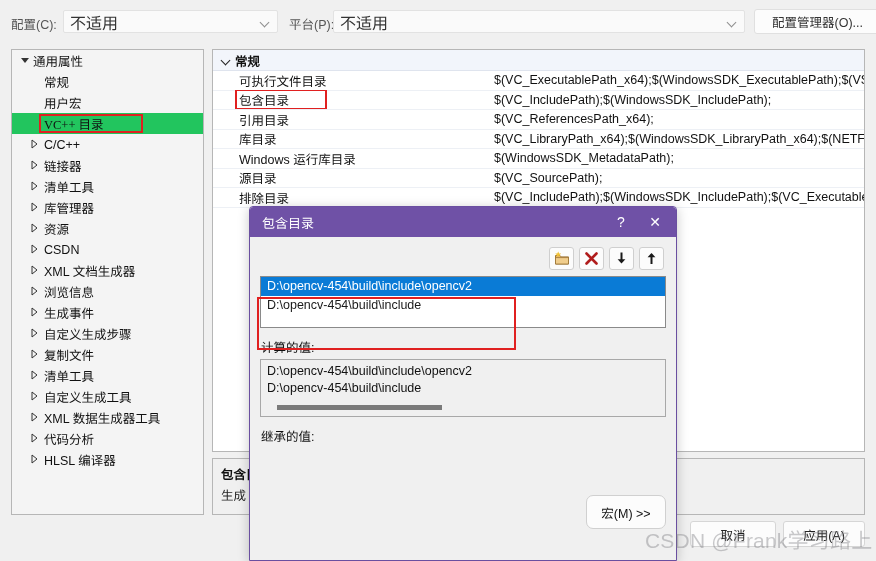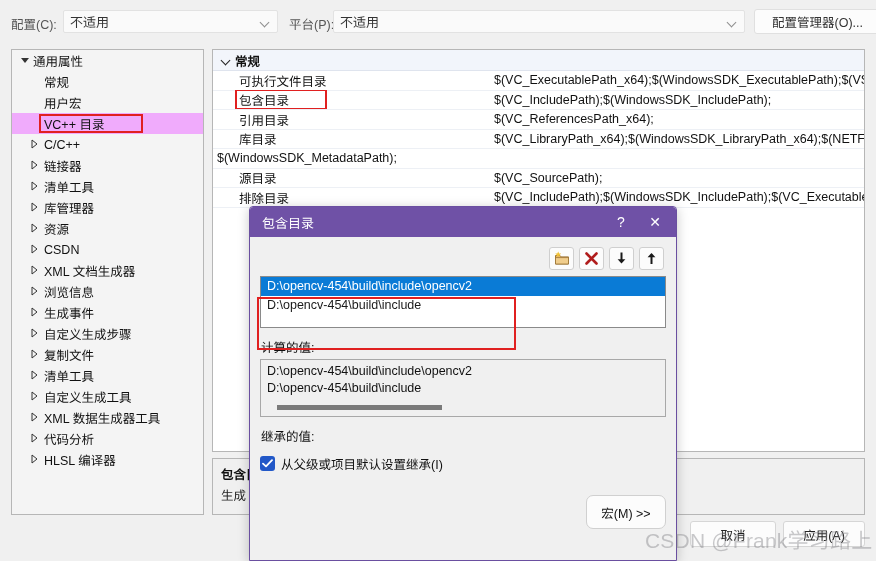--- a/index.html
+++ b/index.html
@@ -20,21 +20,21 @@
     position: absolute; left: 0; top: 0; width: 876px; height: 41px;
     background: #f0f0f0;
   }
   .tb-label {
     position: absolute; font-size: 12.5px; color: #555; white-space: nowrap;
   }
   .tb-combo {
     position: absolute; height: 23px; background: #fafafa;
     border: 1px solid #e2e2e2; border-radius: 2px;
     display: flex; align-items: center; padding: 0 6px;
-    font-size: 13px; color: #333;
+    font-size: 16px; color: #333;
   }
   .tb-combo .cval { flex: 1; white-space: nowrap; overflow: hidden; }
   .chev {
     width: 12px; height: 12px; position: relative; flex: none; opacity: .75;
   }
   .chev::before {
     content: ""; position: absolute; left: 2px; top: 3px;
     width: 6px; height: 6px; border-right: 1px solid #6b6b6b; border-bottom: 1px solid #6b6b6b;
     transform: rotate(45deg);
   }
@@ -47,21 +47,21 @@
 
   
   .tree-panel {
     position: absolute; left: 11px; top: 49px; width: 193px; height: 466px;
     background: #f4f4f4; border: 1px solid #b6b6b6; overflow: hidden;
   }
   .tree-item {
     height: 21px; display: flex; align-items: center;
     font-size: 12.5px; color: #111; white-space: nowrap; padding-right: 4px;
   }
-  .tree-item.sel { background: #f0abfc; }
+  .tree-item.sel { background: #22c55e; font-family: Liberation Serif, serif; }
   .tw-root { padding-left: 8px; }
   .tw-child { padding-left: 30px; }
   .tw-node { padding-left: 17px; }
   .arrow-down {
     width: 11px; flex: none; position: relative; height: 100%;
   }
   .arrow-down::before {
     content: ""; position: absolute; left: 1px; top: 8px;
     border-left: 4px solid transparent; border-right: 4px solid transparent;
     border-top: 5px solid #333;
@@ -411,20 +411,21 @@
       <span class="gname">引用目录</span>
       <span class="gval">$(VC_ReferencesPath_x64);</span>
     </div>
 
     <div class="grid-row">
       <span class="gname">库目录</span>
       <span class="gval">$(VC_LibraryPath_x64);$(WindowsSDK_LibraryPath_x64);$(NETFXK</span>
     </div>
 
     <div class="grid-row">
+      <span class="gname">Windows 运行库目录</span>
       <span class="gval">$(WindowsSDK_MetadataPath);</span>
     </div>
 
     <div class="grid-row">
       <span class="gname">源目录</span>
       <span class="gval">$(VC_SourcePath);</span>
     </div>
 
     <div class="grid-row">
       <span class="gname">排除目录</span>
@@ -488,28 +489,20 @@
           <div class="ro-line">D:\opencv-454\build\include\opencv2</div>
           <div class="ro-line">D:\opencv-454\build\include</div>
         </div>
         <div class="hscroll">
           <div class="thumb"></div>
         </div>
       </div>
 
       <div class="field-label">继承的值:</div>
 
-      <div class="check-row">
-        <span class="cbox">
-          <svg width="11" height="9" viewBox="0 0 11 9">
-            <path d="M1 4.6 L4 7.4 L10 1.2" fill="none" stroke="#ffffff" stroke-width="1.8" stroke-linecap="round" stroke-linejoin="round"></path>
-          </svg>
-        </span>
-        <span class="check-label">从父级或项目默认设置继承(I)</span>
-      </div>
 
       <div class="macro-btn">宏(M) &gt;&gt;</div>
     </div>
   </div>
 
   <div class="watermark">CSDN @Frank学习路上</div>
 
 </div>
 
 </body></html>

